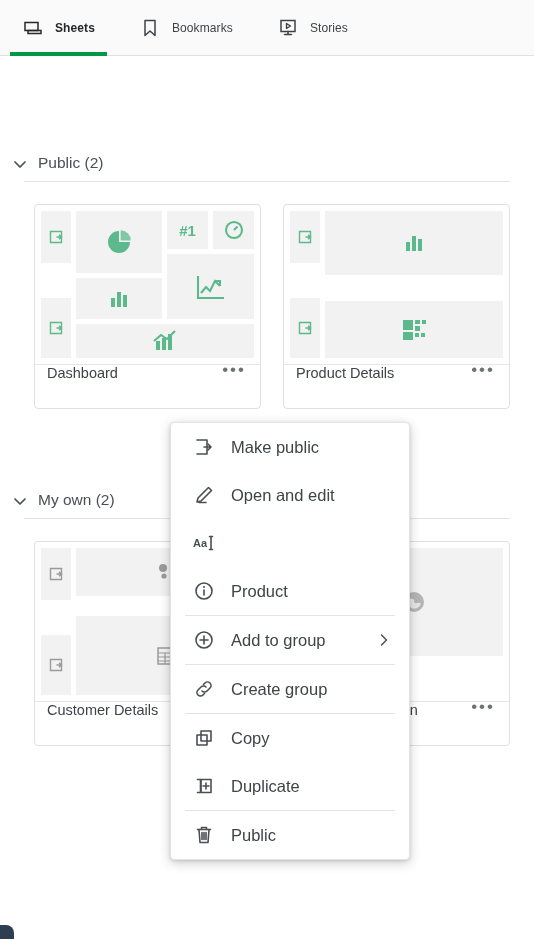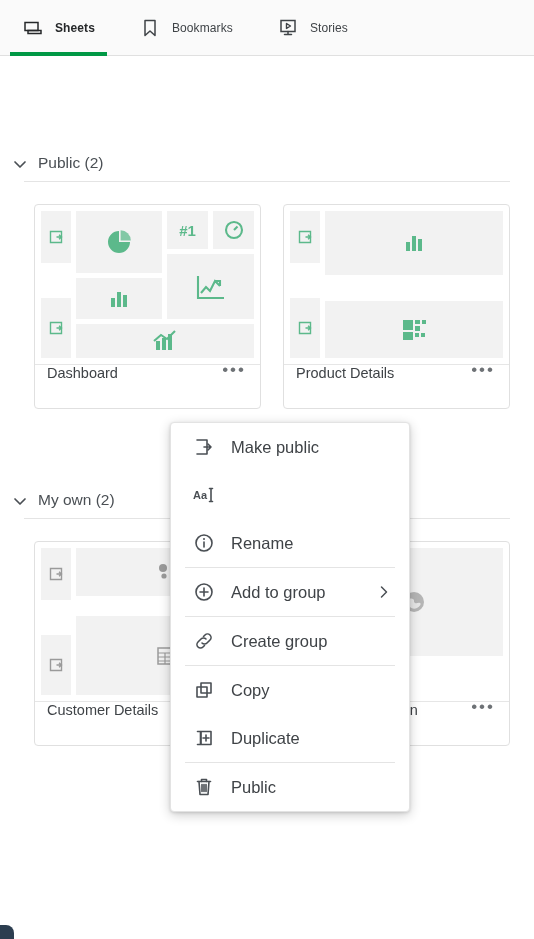--- a/index.html
+++ b/index.html
@@ -330,35 +330,42 @@
   <div class="ctxmenu">
 
     <div class="mi">
       <svg class="mico" viewBox="0 0 22 22">
         <path class="k" d="M4 4h10v14H4"></path>
         <path class="k" d="M18 11h-7M15 8l3 3-3 3"></path>
       </svg>
       <span class="lbl">Make public</span>
     </div>
 
+    <div class="mi">
+      <svg class="mico" viewBox="0 0 22 22">
+        <path class="k" d="M15.5 3.5l3 3L8 17l-4 1 1-4z"></path>
+        <path class="k" d="M6 18.5h7"></path>
+      </svg>
+      <span class="lbl">Open and edit</span>
+    </div>
 
     <div class="mi">
       <svg class="mico" viewBox="0 0 22 22">
         <text x="0" y="15" font-family="Liberation Sans, sans-serif" font-size="11" font-weight="700" class="kf">Aa</text>
         <path class="k" d="M16.5 4.5h3M18 4.5v13M16.5 17.5h3"></path>
       </svg>
     </div>
 
     <div class="mi">
       <svg class="mico" viewBox="0 0 22 22">
         <circle cx="11" cy="11" r="8" class="k"></circle>
         <path class="k" d="M11 10v5"></path>
         <circle cx="11" cy="7" r="1" class="kf"></circle>
       </svg>
-      <span class="lbl">Rename</span>
+      <span class="lbl">Product</span>
     </div>
 
     <div class="msep"></div>
 
     <div class="mi">
       <svg class="mico" viewBox="0 0 22 22">
         <circle cx="11" cy="11" r="8" class="k"></circle>
         <path class="k" d="M11 7v8M7 11h8"></path>
       </svg>
       <span class="lbl">Add to group</span>

